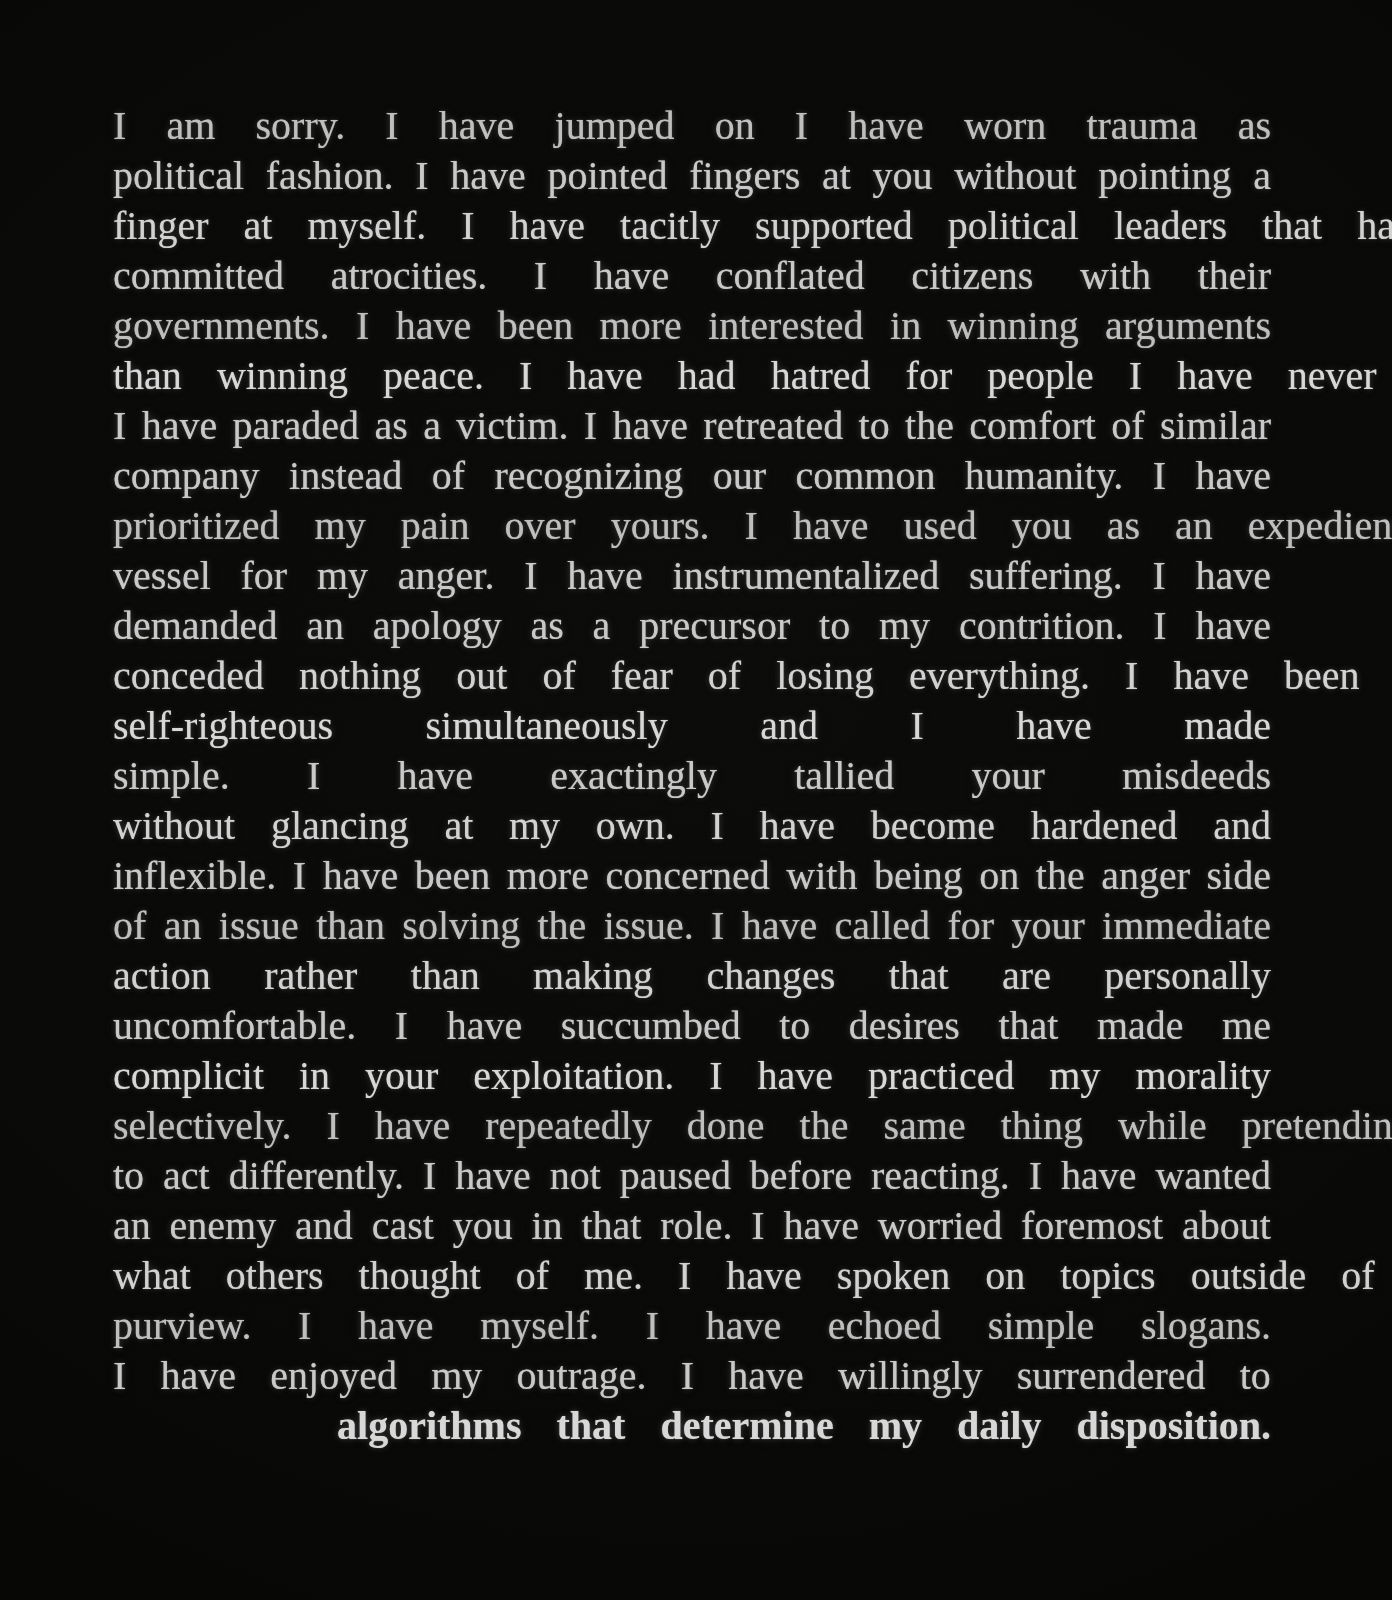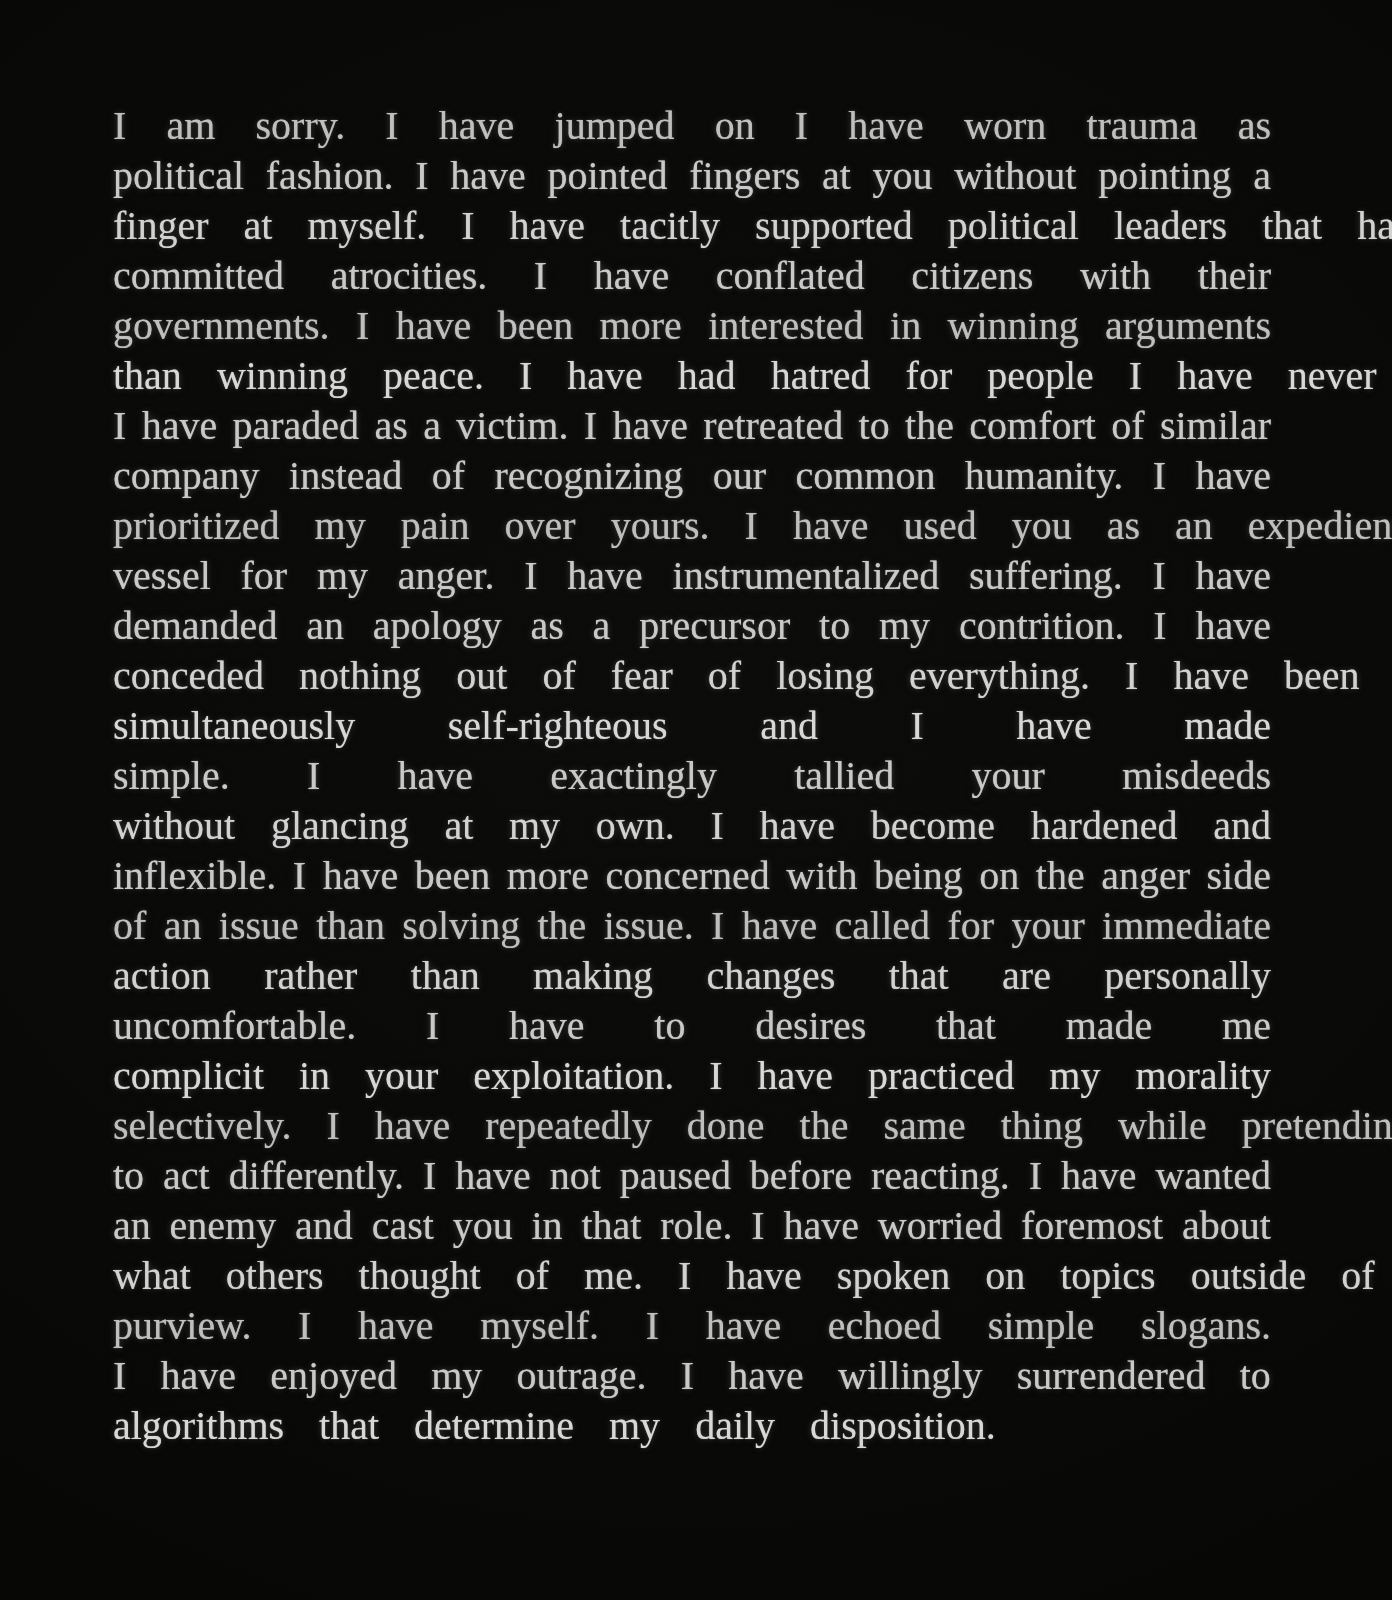--- a/index.html
+++ b/index.html
@@ -30,22 +30,23 @@
       0 0 14px rgba(180,180,180,0.10);
   }
   .line {
     display: flex;
     justify-content: space-between;
     gap: 0.20em;
     height: 50px;
     white-space: nowrap;
   }
   .line.last {
-    justify-content: flex-start;
+    justify-content: flex-end;
     gap: 0.25em;
+    font-weight: bold;
   }
   
   .line:nth-child(3n)   { color: #d2d2d2; gap: 35px; }
   .line:nth-child(4n+1) { color: #bfbfbf; }
   .line:nth-child(7n+6) { color: #d8d8d8; }
   .line span { display: inline-block; }
 </style>
 </head>
 <body>
 
@@ -200,22 +201,22 @@
         <span>of</span>
         <span>fear</span>
         <span>of</span>
         <span>losing</span>
         <span>everything.</span>
         <span>I</span>
         <span>have</span>
         <span>been</span>
       </div>
       <div class="line">
+        <span>self-righteous</span>
         <span>simultaneously</span>
-        <span>self-righteous</span>
         <span>and</span>
         <span>I</span>
         <span>have</span>
         <span>made</span>
       </div>
       <div class="line">
         <span>simple.</span>
         <span>I</span>
         <span>have</span>
         <span>exactingly</span>
@@ -271,20 +272,21 @@
         <span>making</span>
         <span>changes</span>
         <span>that</span>
         <span>are</span>
         <span>personally</span>
       </div>
       <div class="line">
         <span>uncomfortable.</span>
         <span>I</span>
         <span>have</span>
+        <span>succumbed</span>
         <span>to</span>
         <span>desires</span>
         <span>that</span>
         <span>made</span>
         <span>me</span>
       </div>
       <div class="line">
         <span>complicit</span>
         <span>in</span>
         <span>your</span>

